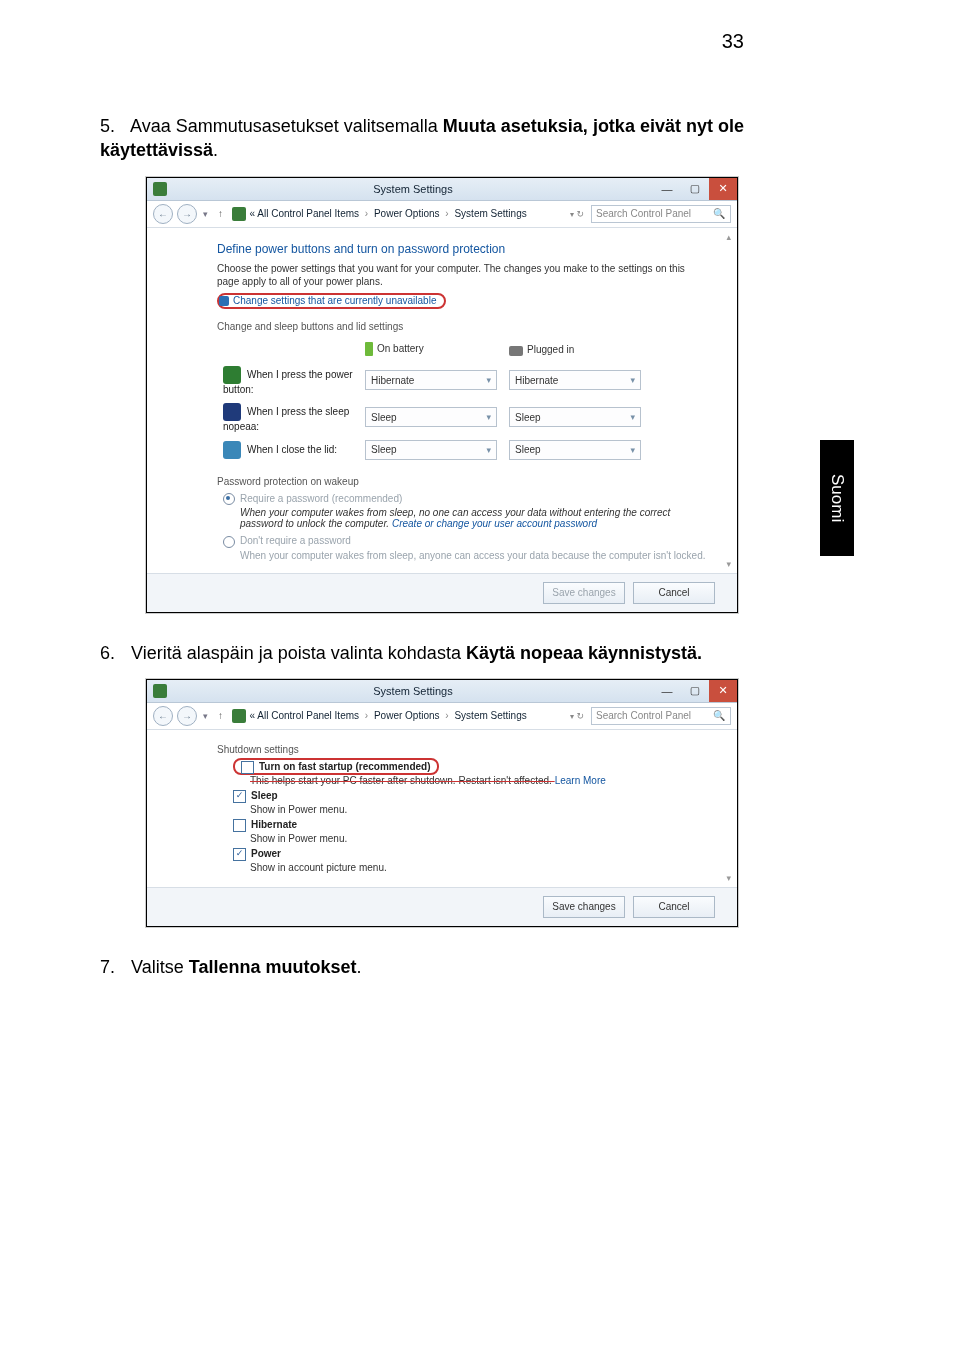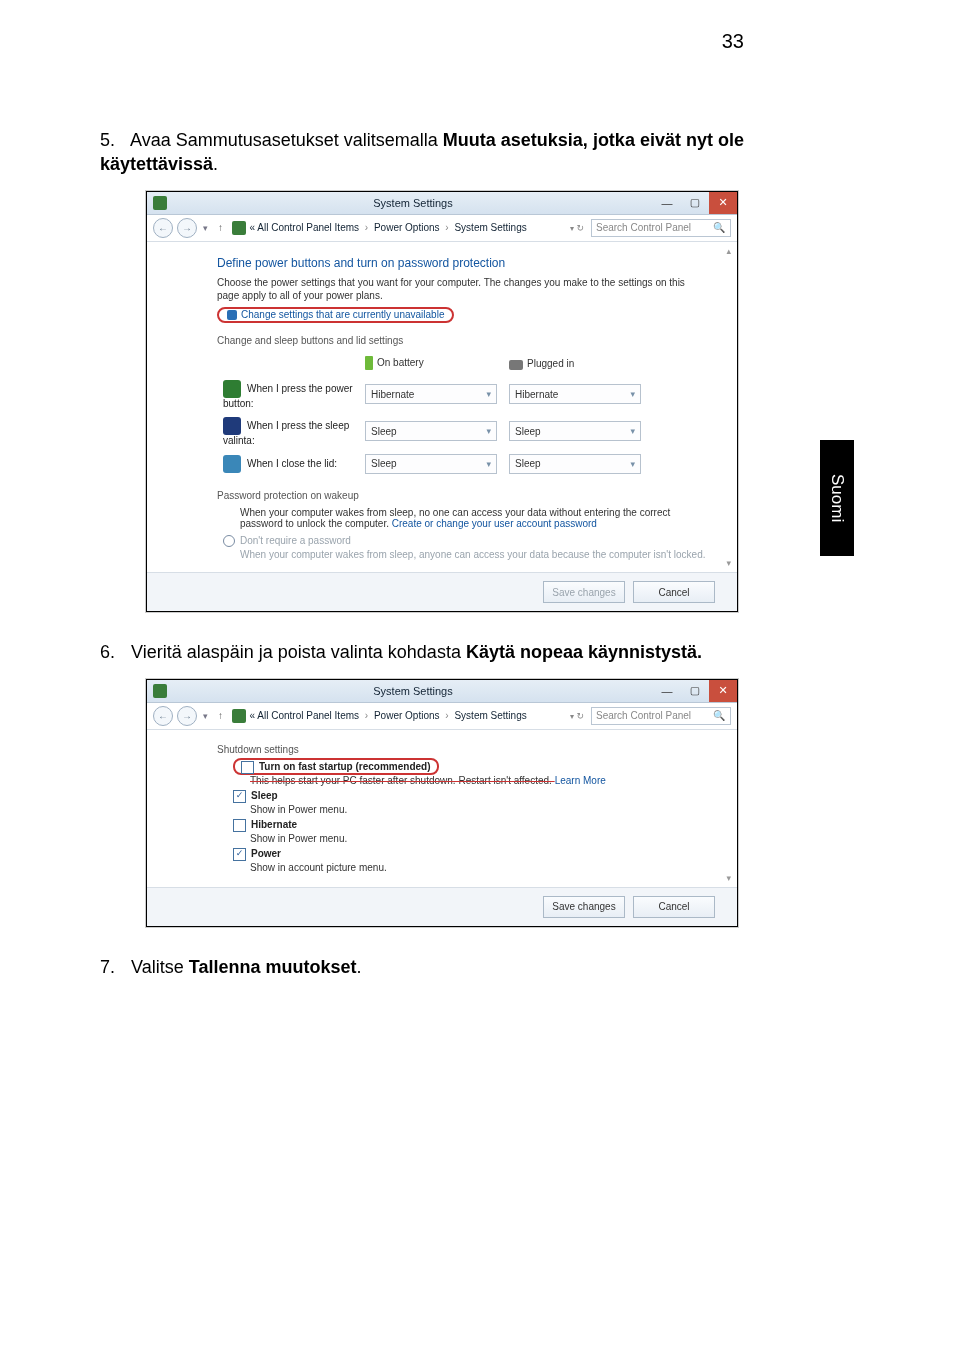--- a/index.html
+++ b/index.html
@@ -1,19 +1,19 @@
 <!DOCTYPE html>
 <html><head>
 <meta charset="utf-8">
 <style>
 html,body{margin:0;padding:0;background:#fff;font-family:"Segoe UI",Arial,sans-serif;color:#000}
 .page{width:854px;height:1369px;position:relative;box-sizing:border-box}
 .page-num{position:absolute;top:30px;right:110px;font-size:20px}
 .side-tab{position:absolute;right:0;top:440px;background:#000;color:#fff;width:34px;height:116px;display:flex;align-items:center;justify-content:center;writing-mode:vertical-rl;font-size:17px}
-.body-col{position:absolute;left:100px;top:128px;width:760px}
+.body-col{position:absolute;left:100px;top:114px;width:760px}
 .step{font-size:18px;line-height:1.35;margin:0 0 14px 0}
 .step .num{display:inline-block;width:26px;vertical-align:top}
 .step .txt{}
 .win{width:590px;margin:8px 0 28px 46px;border:1px solid #000000;background:#fff;font-size:10px;color:#222;position:relative;box-shadow:0 0 0 1px #ccc}
 .titlebar{height:22px;background:linear-gradient(#e6eef6,#d5e2ef);display:flex;align-items:center;border-bottom:1px solid #b9c7d6;position:relative}
 .titlebar .ticon{width:14px;height:14px;margin:0 6px;border-radius:2px;background:#3a7d3a}
 .titlebar .ttext{flex:1;text-align:center;color:#123;font-size:11px}
 .winbtns{display:flex;height:100%}
 .winbtn{width:28px;display:flex;align-items:center;justify-content:center;color:#333;font-size:11px}
 .winbtn.close{background:#c94f3d;color:#fff}
@@ -26,21 +26,21 @@
 .crumb .sep{color:#888;margin:0 3px}
 .spacer{flex:1}
 .vC{color:#888;font-size:9px;margin-right:3px}
 .vC .caret{font-size:8px}
 .search{border:1px solid #bac6d3;height:16px;width:130px;display:flex;align-items:center;padding:0 4px;color:#888;justify-content:space-between}
 .content{padding:14px 28px 10px 70px;position:relative;min-height:160px}
 .content .scup{position:absolute;right:6px;top:4px;color:#999;font-size:9px}
 .content .scdn{position:absolute;right:6px;bottom:4px;color:#999;font-size:9px}
 .h-link{color:#1456a0;font-size:12px;margin-bottom:6px}
 .desc{color:#333;font-size:10px;line-height:1.35}
-.ringed{display:inline-block;border:2px solid #c33;border-radius:10px;padding:0 8px 1px 8px;margin-top:4px}
+.ringed{display:inline-block;border:2px solid #c33;border-radius:10px;padding:0 8px 1px 0;margin-top:4px}
 .ringed .shield{display:inline-block;width:10px;height:10px;background:#2a6fb5;border-radius:2px;margin-right:4px;vertical-align:middle}
 .ringed .lnk{color:#1456a0}
 .group-hdr{color:#555;margin:12px 0 6px 0;font-size:10px}
 .bp-table{width:430px;border-collapse:collapse}
 .bp-table th{text-align:left;font-weight:400;color:#333;padding:4px 6px;font-size:10px}
 .bp-table td{padding:4px 6px;vertical-align:middle;font-size:10px}
 .icon-sq{width:18px;height:18px;border-radius:3px;display:inline-block;vertical-align:middle;margin-right:6px}
 .ic-power{background:#2e7d32}
 .ic-sleep{background:#1f3a7a}
 .ic-lid{background:#3a87b8}
@@ -138,21 +138,21 @@
                   </div>
                 </td>
             <td>
                   <div class="dd">
                     <span>Hibernate</span>
                     <span class="caret">▾</span>
                   </div>
                 </td>
           </tr>
           <tr>
-            <td><span class="icon-sq ic-sleep"></span><span>When I press the sleep valinta:</span></td>
+            <td><span class="icon-sq ic-sleep"></span><span>When I press the sleep nopeaa:</span></td>
             <td>
                   <div class="dd">
                     <span>Sleep</span>
                     <span class="caret">▾</span>
                   </div>
                 </td>
             <td>
                   <div class="dd">
                     <span>Sleep</span>
                     <span class="caret">▾</span>
@@ -172,21 +172,22 @@
                     <span>Sleep</span>
                     <span class="caret">▾</span>
                   </div>
                 </td>
           </tr>
         </tbody>
           </table>
 
         <div class="group-hdr">Password protection on wakeup</div>
         <div style="margin-left:6px">
-          <div style="margin:2px 0 6px 17px;color:#333;"><span>When your computer wakes from sleep, no one can access your data without entering the correct password to unlock the computer. </span><span class="small-link">Create or change your user account password</span></div>
+          <div><span class="radio on"></span><span class="muted">Require a password (recommended)</span></div>
+          <div style="margin:2px 0 6px 17px;color:#333;font-style:italic;"><span>When your computer wakes from sleep, no one can access your data without entering the correct password to unlock the computer. </span><span class="small-link">Create or change your user account password</span></div>
           <div><span class="radio"></span><span class="muted">Don't require a password</span></div>
           <div style="margin:2px 0 2px 17px;" class="muted">When your computer wakes from sleep, anyone can access your data because the computer isn't locked.</div>
         </div>
         <span class="scdn">▾</span>
       </div>
       <div class="footer">
         <div class="btn disabled">Save changes</div>
         <div class="btn">Cancel</div>
       </div>
     </div>

